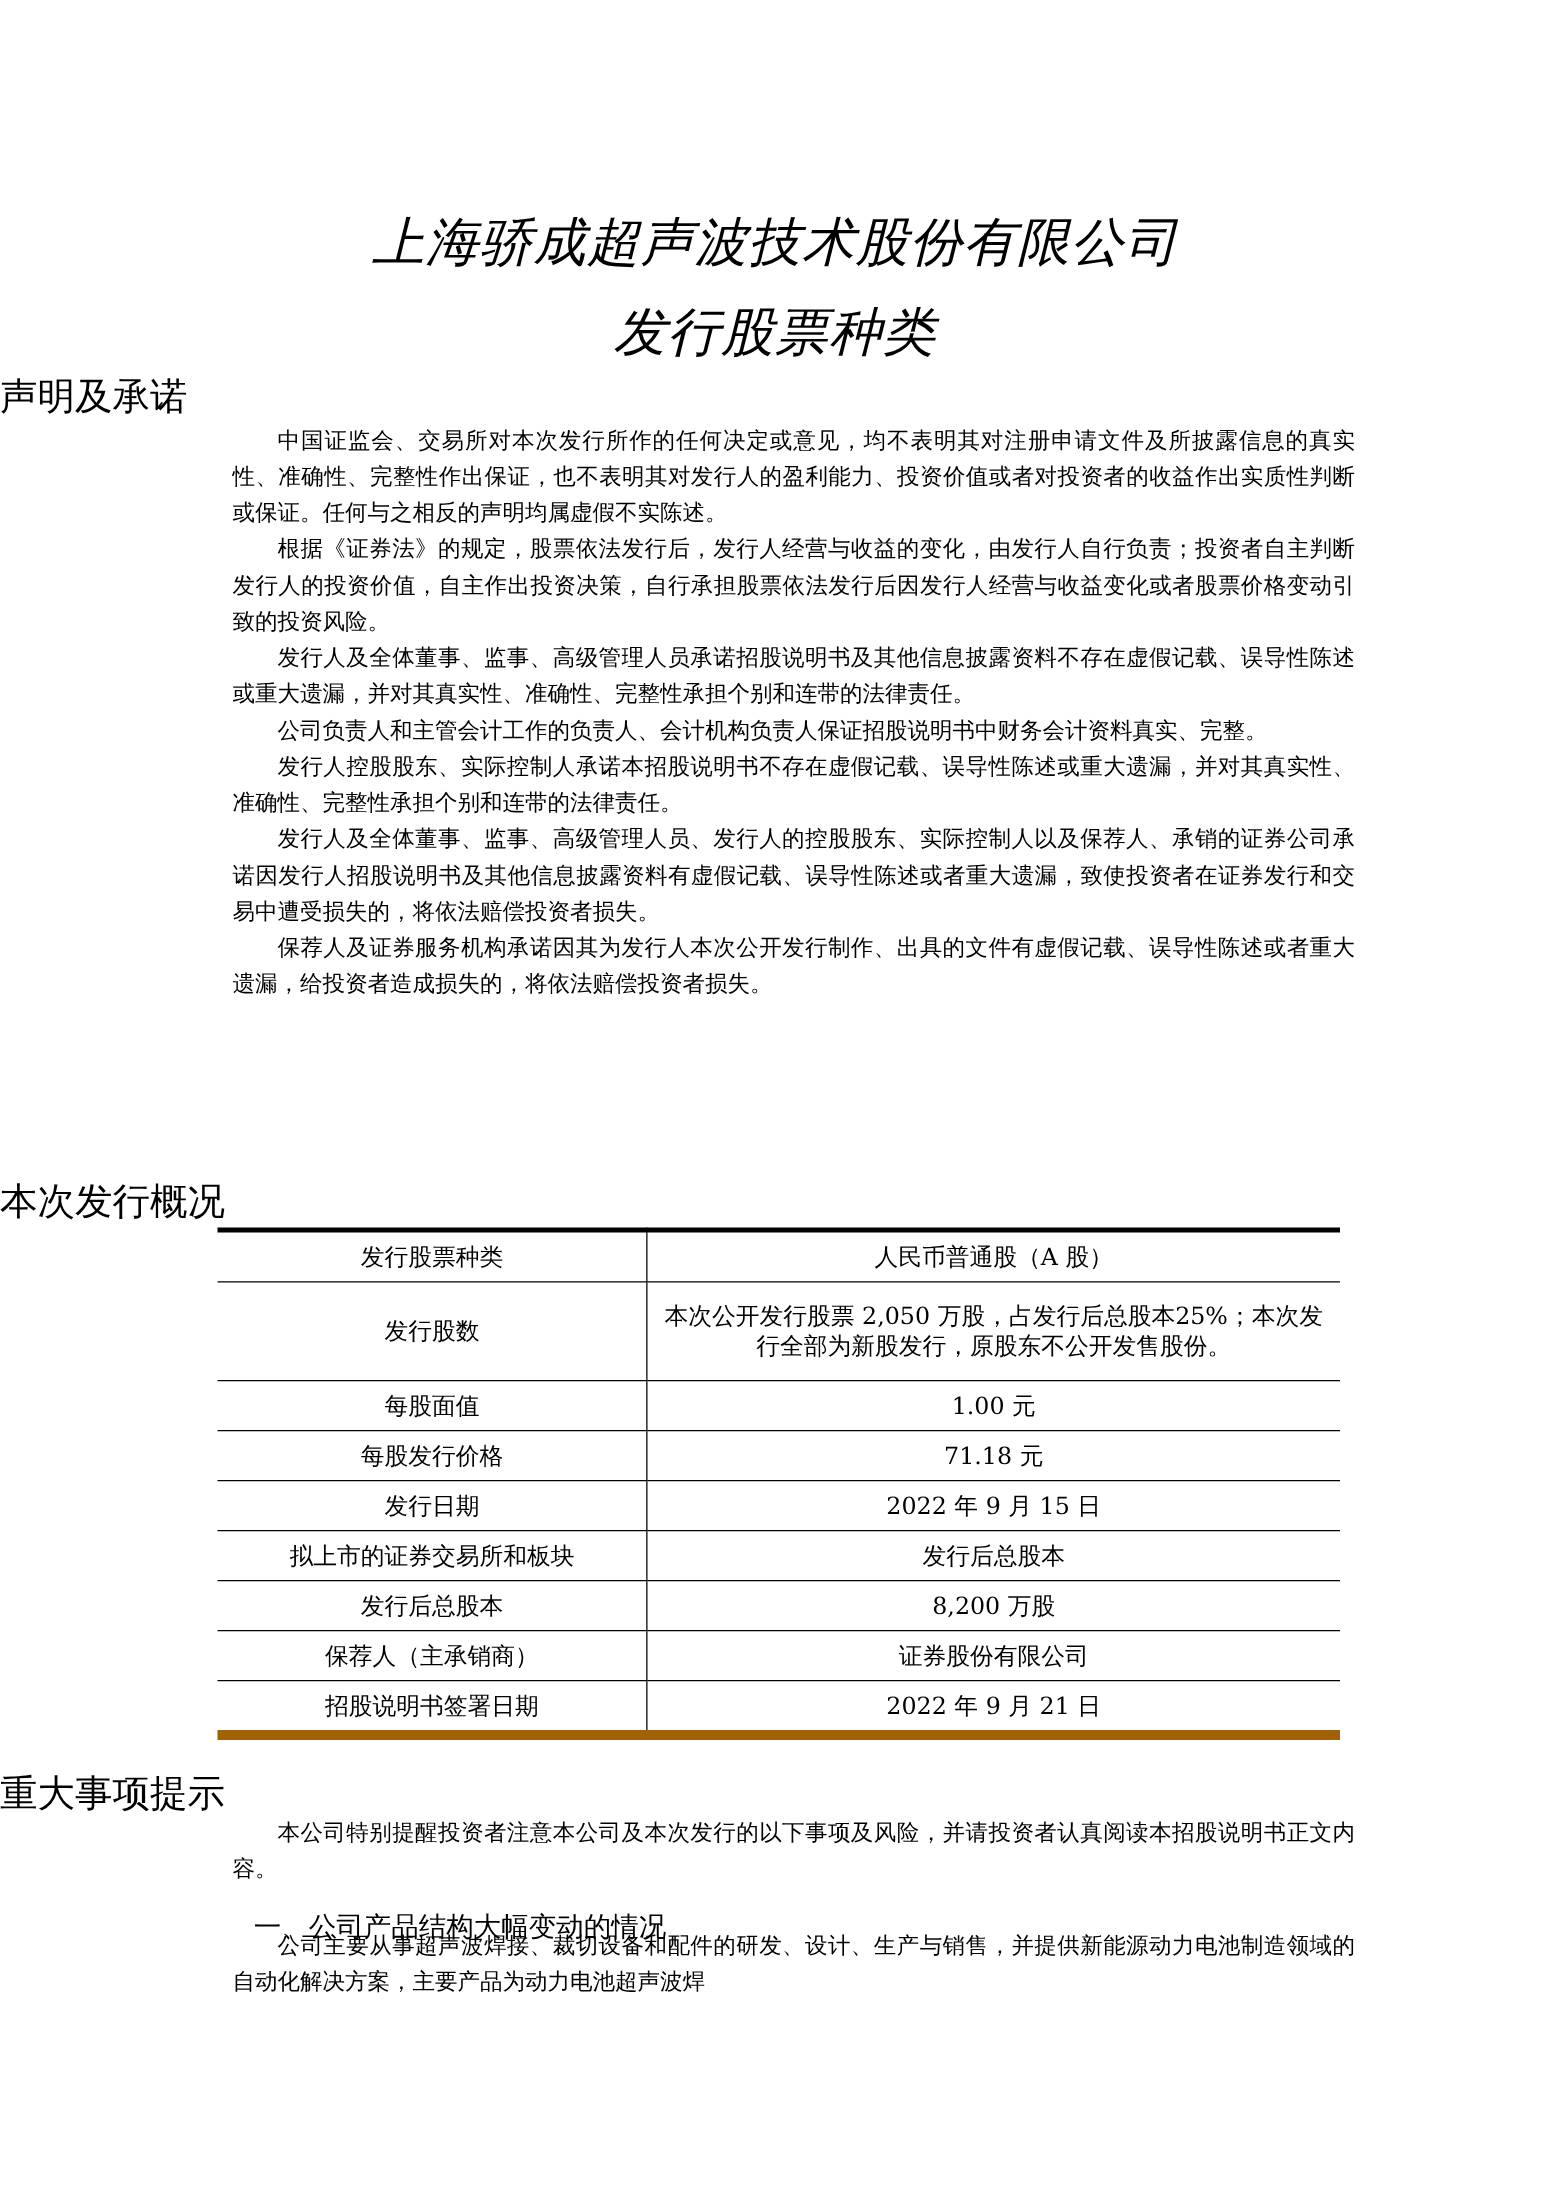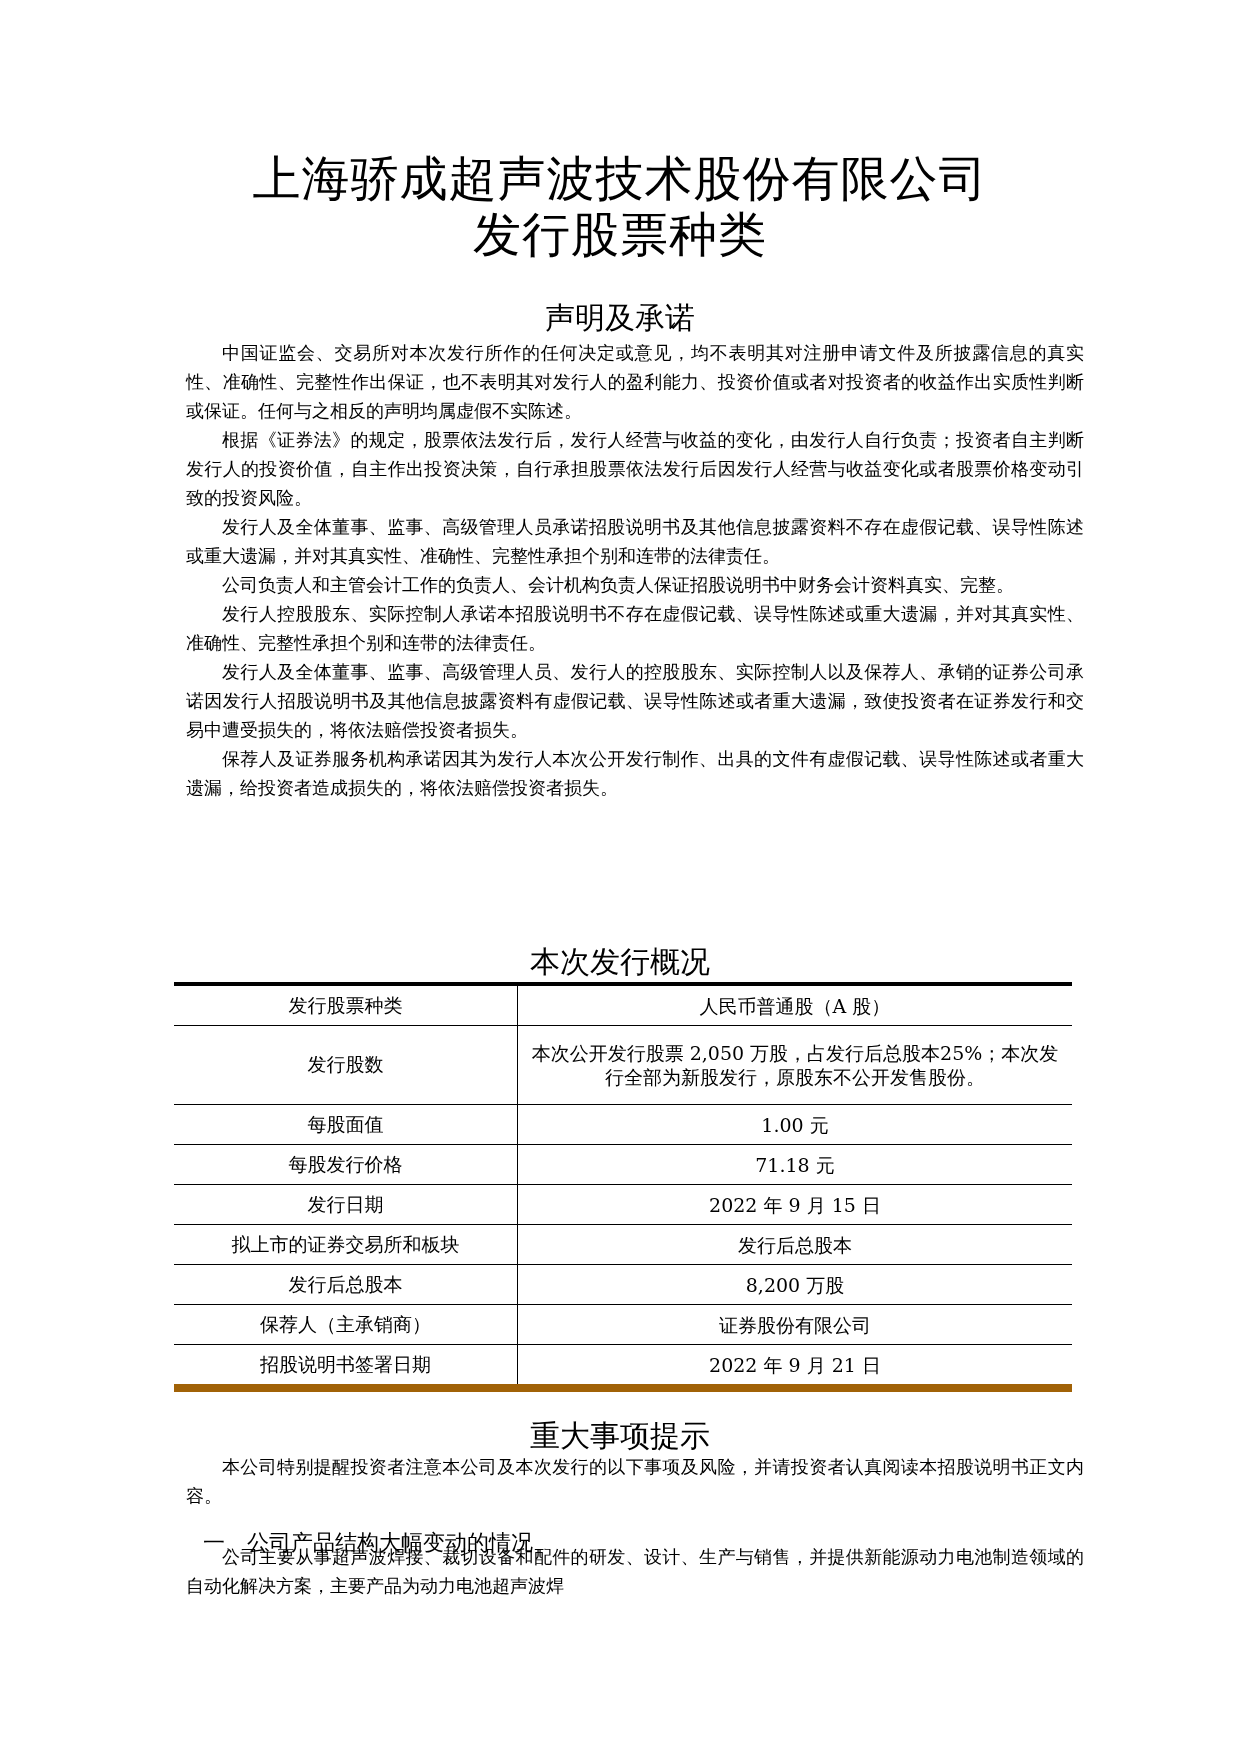--- a/index.html
+++ b/index.html
@@ -23,31 +23,32 @@
       height: 1754px;
     }
     .title-block {
       position: absolute;
       left: 0;
       top: 150px;
       width: 1240px;
       text-align: center;
     }
     .doc-title {
-      font-size: 48px;
+      font-size: 42px;
       line-height: 56px;
       font-weight: normal;
-      margin: 0;
+      margin: 16px;
       letter-spacing: 1px;
+      font-style: italic;
     }
     .section-heading {
       position: absolute;
       left: 0;
       width: 1240px;
-      text-align: center;
+      text-align: left;
       font-size: 30px;
       line-height: 36px;
       font-weight: normal;
       margin: 0;
     }
     .body-text {
       position: absolute;
       left: 186px;
       width: 898px;
       font-size: 18px;

